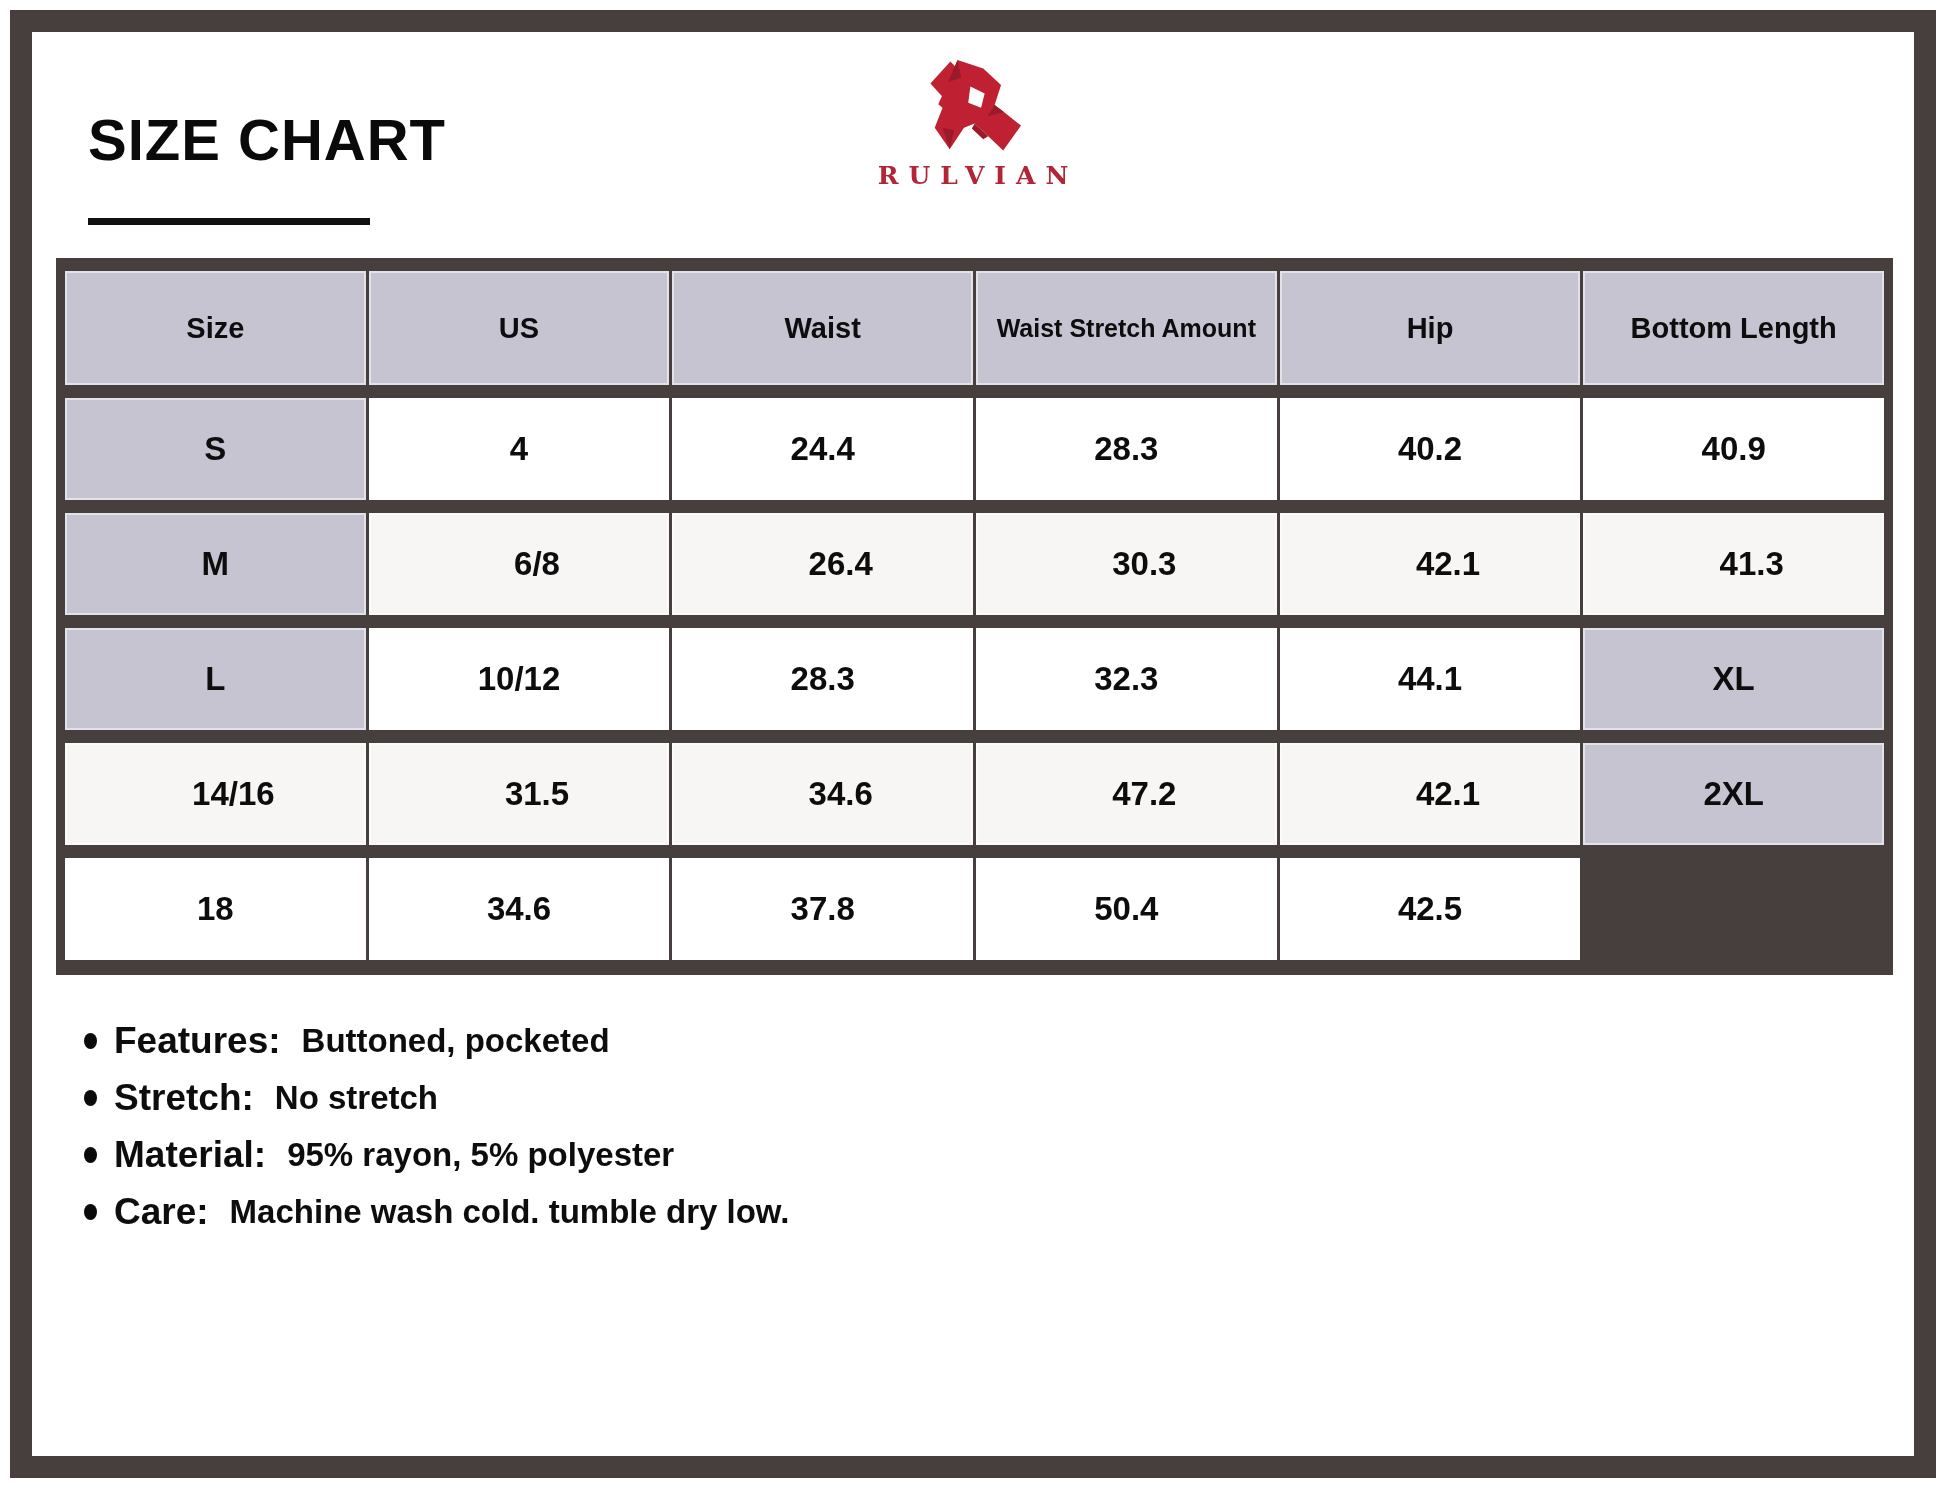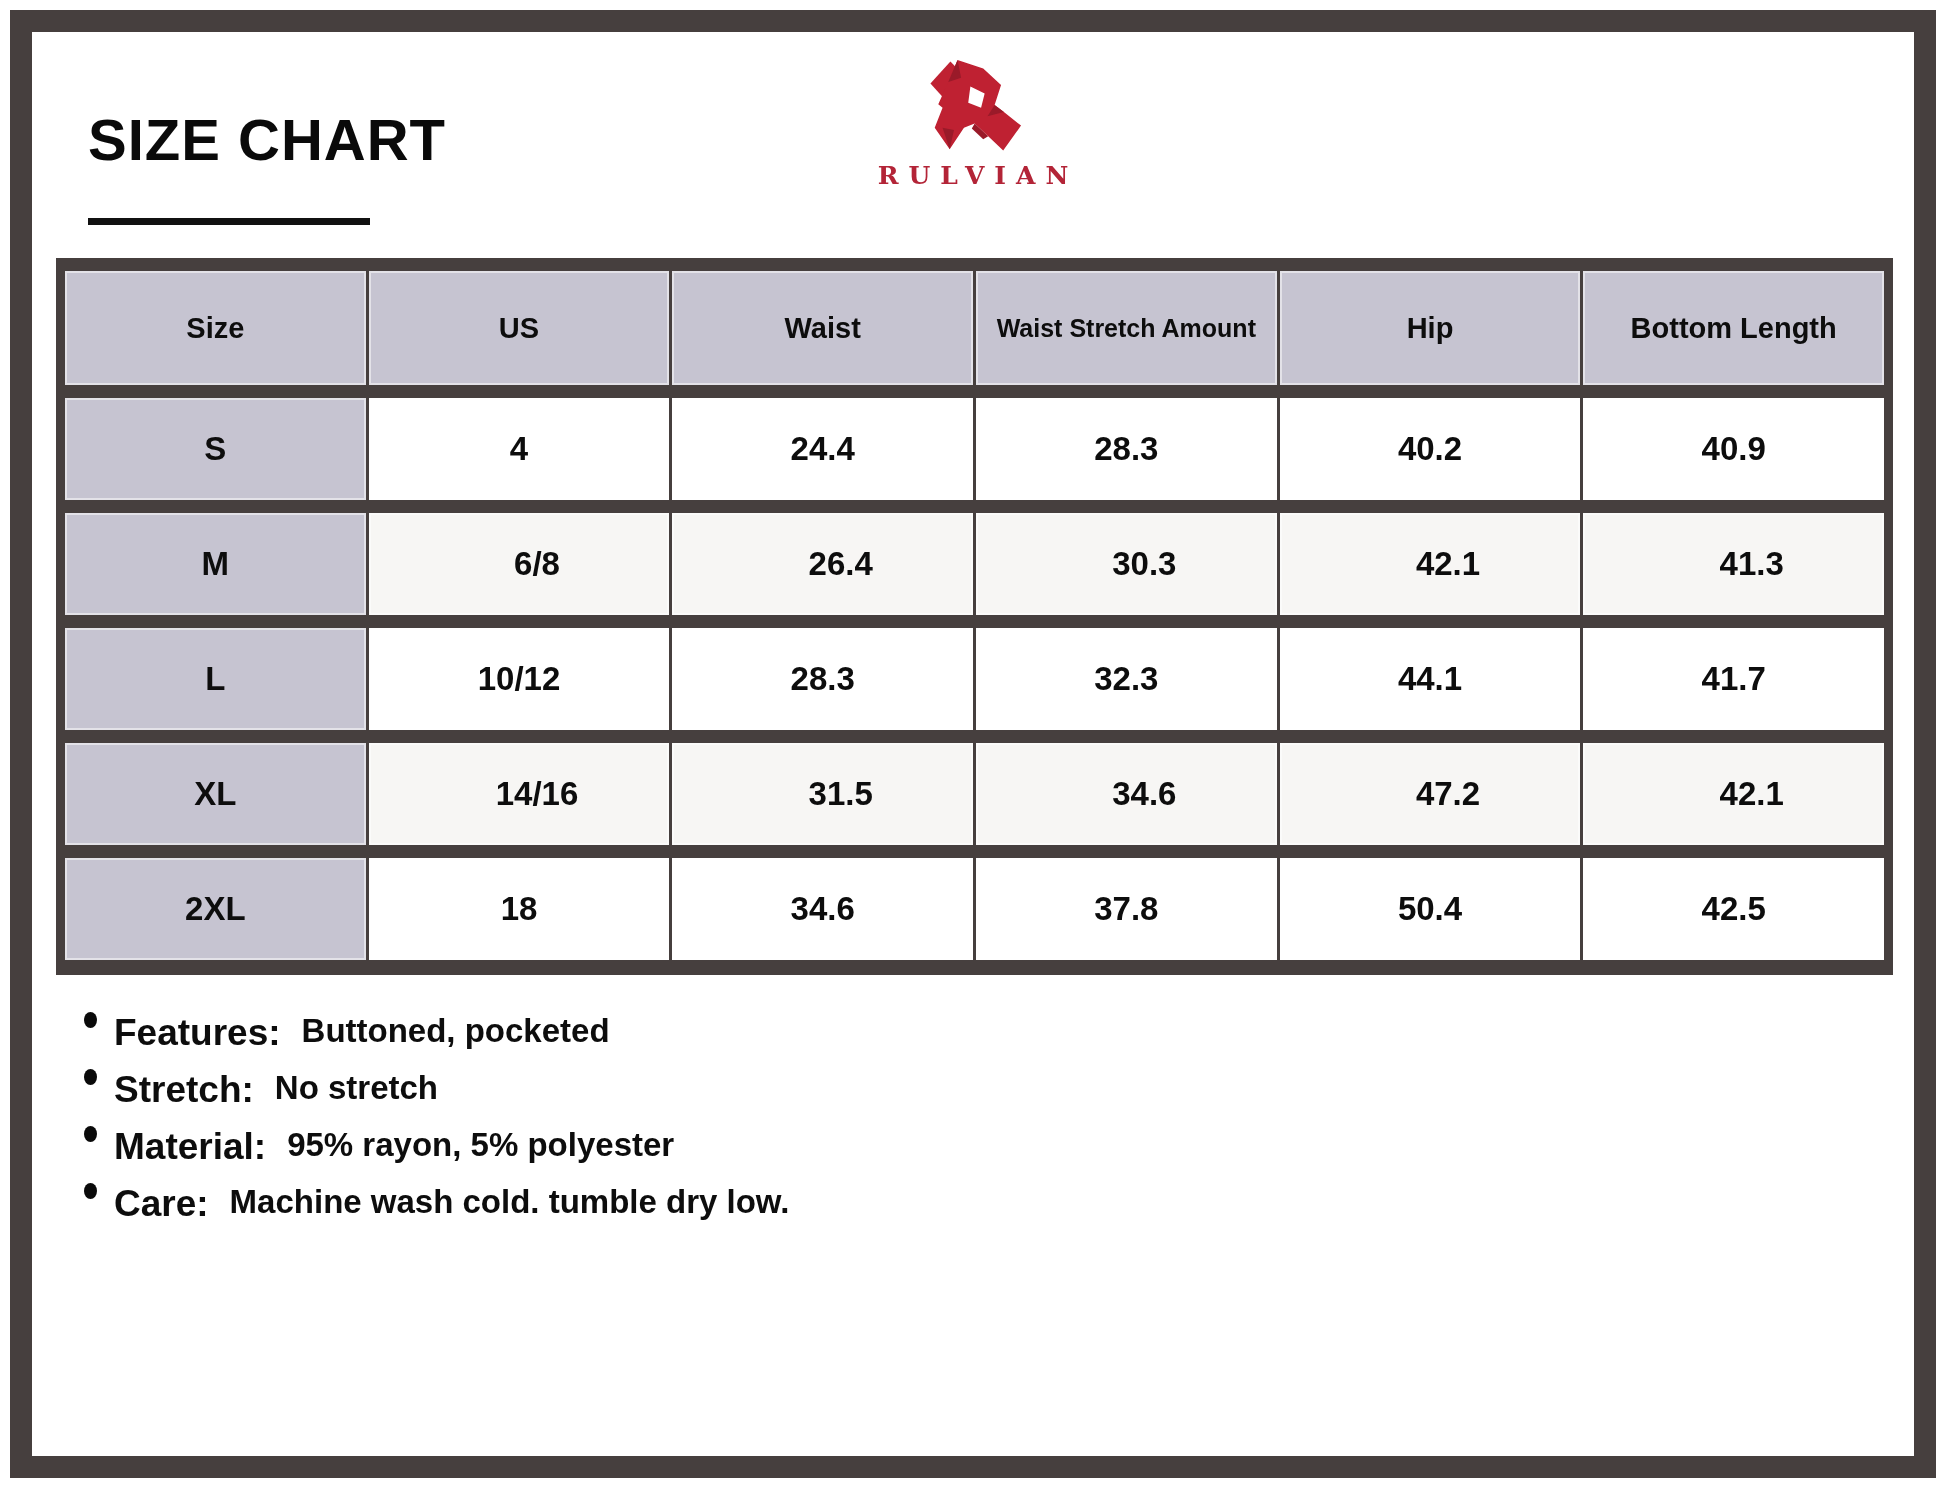--- a/index.html
+++ b/index.html
@@ -60,21 +60,21 @@
   }
   .cell.th{background:var(--lavender);font-size:29px;}
   .cell.th.th-small{font-size:25px;}
   .cell.size-col{background:var(--lavender);}
   .cell.alt{background:var(--alt);padding-left:36px;}
 
   
   .details{
     position:absolute;left:52px;top:980px;list-style:none;
   }
-  .details li{height:57px;display:flex;}
+  .details li{height:57px;display:flex;align-items:center;}
   .bullet{
     width:13px;height:16px;border-radius:50%;background:#0a0a0a;
     margin-right:17px;flex:0 0 auto;
   }
   .detail-label{font-size:37px;font-weight:bold;}
   .detail-value{font-size:33px;font-weight:bold;margin-left:21px;}
 </style>
 </head>
 <body>
 
@@ -119,21 +119,20 @@
       <div class="cell alt">26.4</div>
       <div class="cell alt">30.3</div>
       <div class="cell alt">42.1</div>
       <div class="cell alt">41.3</div>
 
       <div class="cell size-col">L</div>
       <div class="cell">10/12</div>
       <div class="cell">28.3</div>
       <div class="cell">32.3</div>
       <div class="cell">44.1</div>
-      <div class="cell">41.7</div>
 
       <div class="cell size-col">XL</div>
       <div class="cell alt">14/16</div>
       <div class="cell alt">31.5</div>
       <div class="cell alt">34.6</div>
       <div class="cell alt">47.2</div>
       <div class="cell alt">42.1</div>
 
       <div class="cell size-col">2XL</div>
       <div class="cell">18</div>

